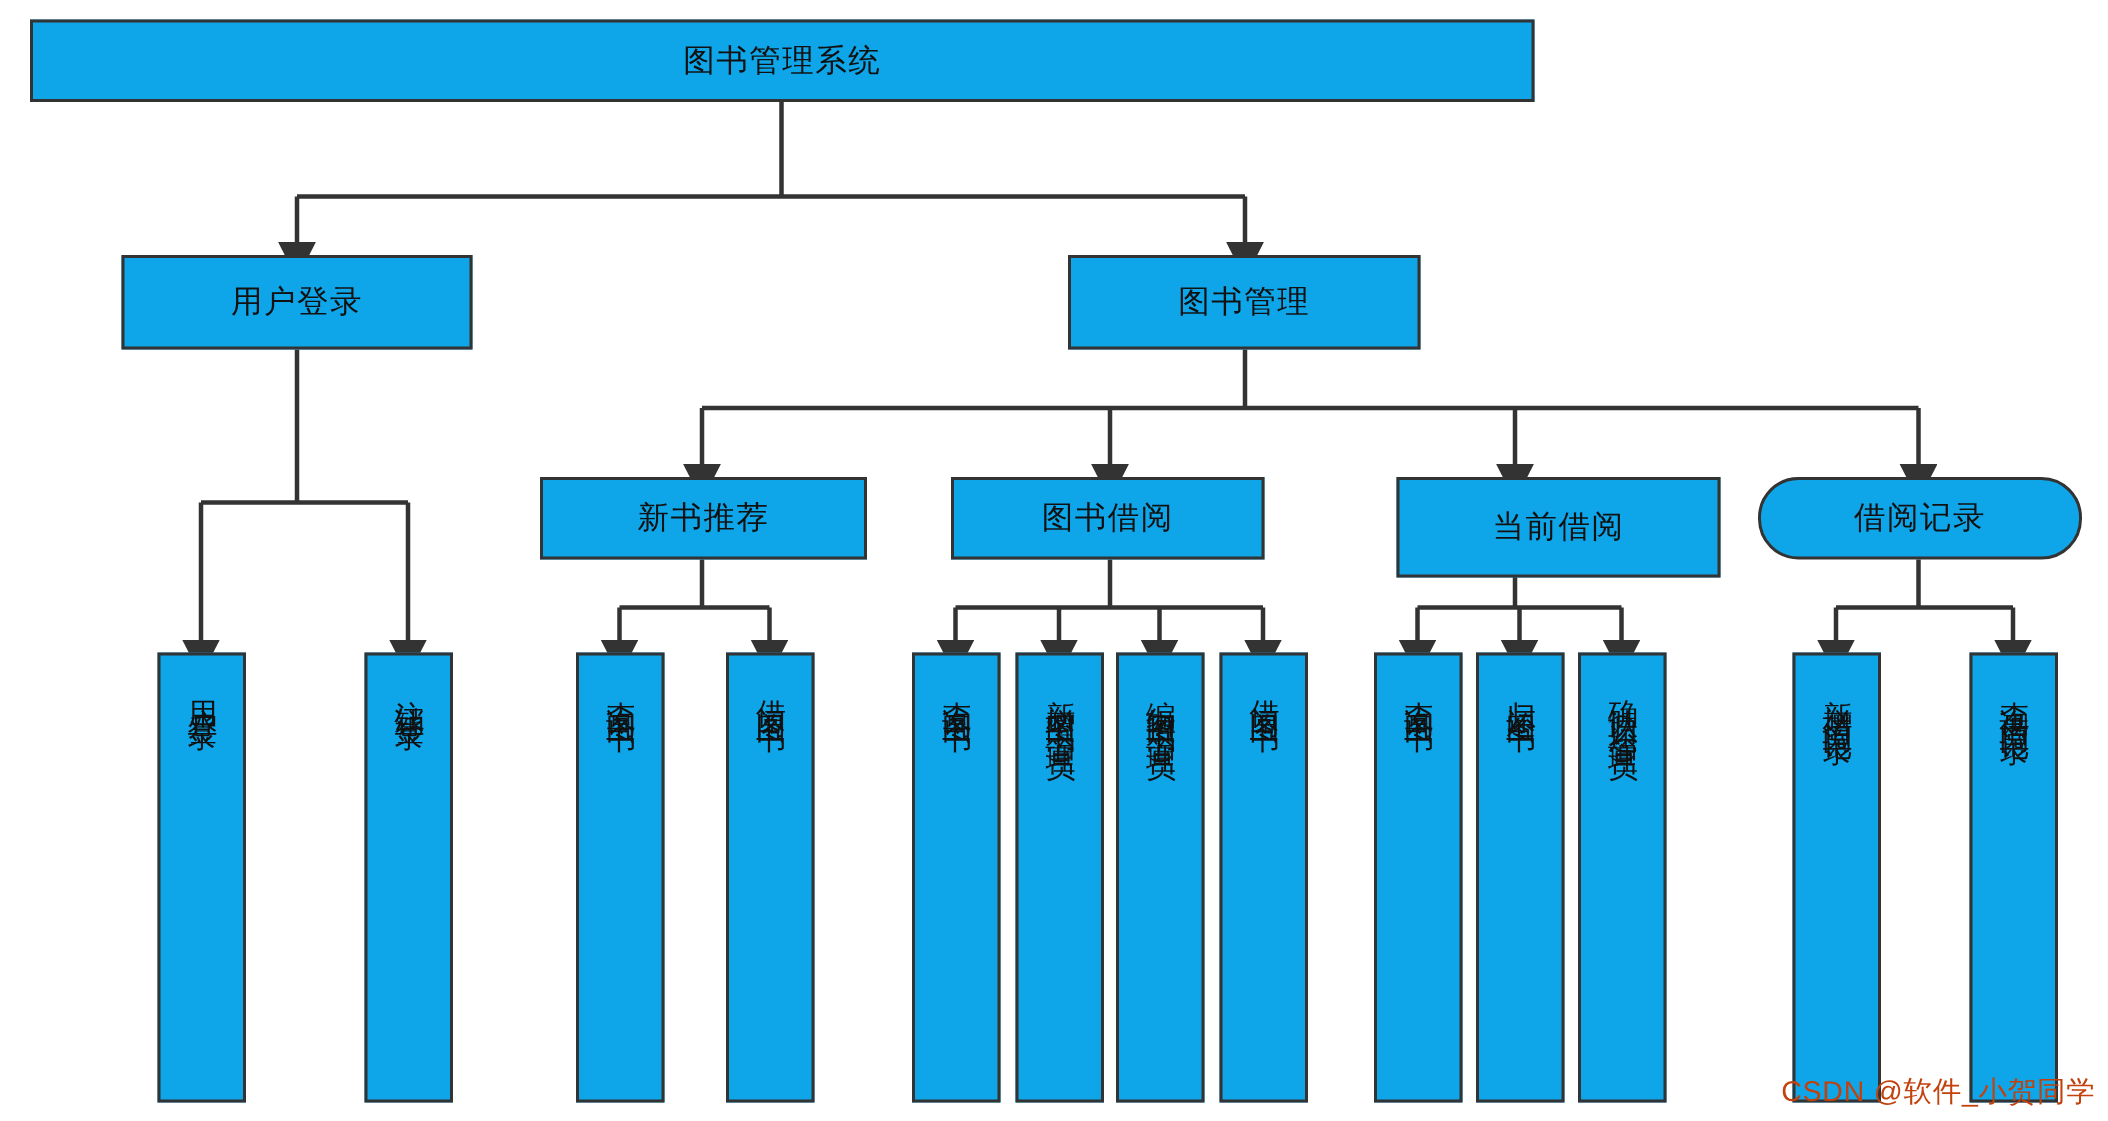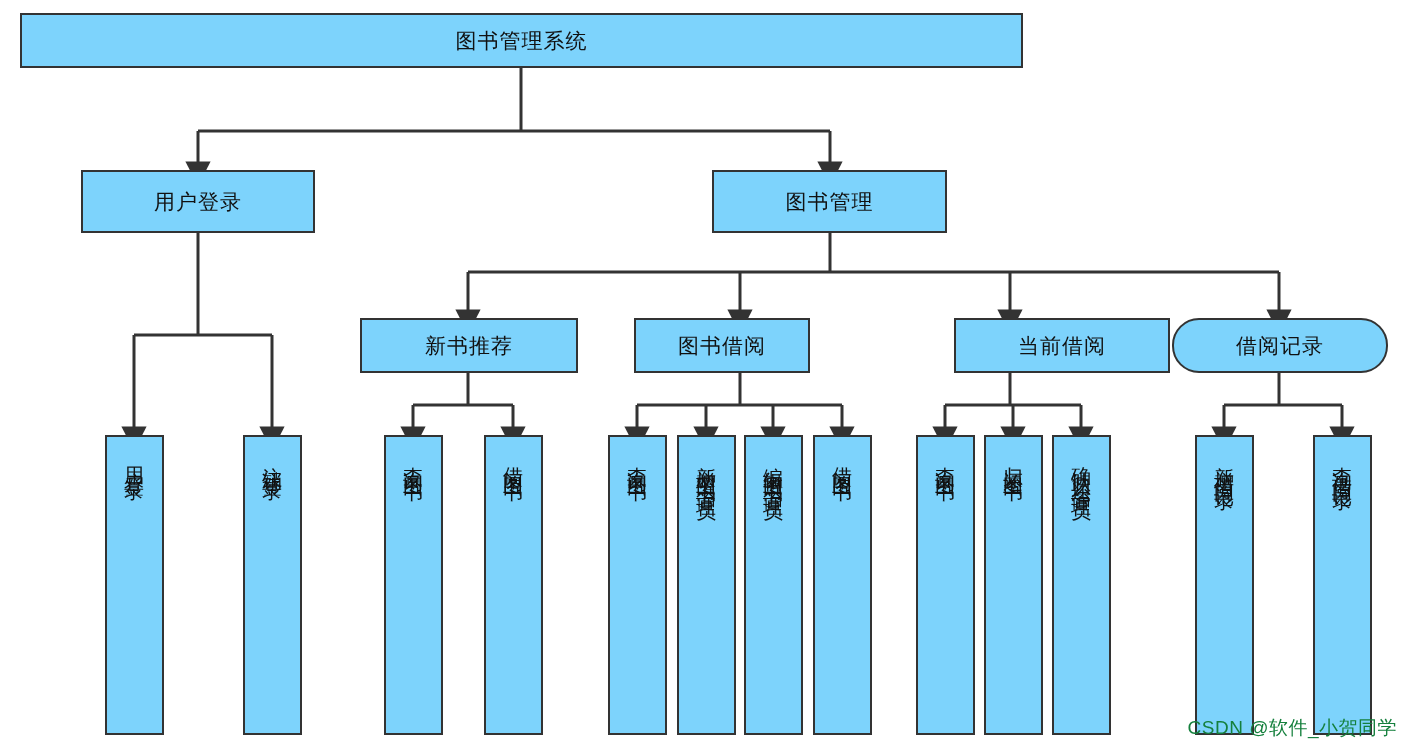--- a/index.html
+++ b/index.html
@@ -22,21 +22,21 @@
     position: absolute;
     left: 0;
     top: 0;
     width: 1405px;
     height: 747px;
     pointer-events: none;
   }
   .node {
     position: absolute;
     box-sizing: border-box;
-    background: #7dd3fc;
+    background: #0ea5e9;
     border: 2.5px solid #333333;
     display: flex;
     align-items: center;
     justify-content: center;
     color: #111111;
     z-index: 2;
   }
   .node-h {
     font-size: 21px;
     letter-spacing: 1px;
@@ -58,21 +58,21 @@
     text-orientation: upright;
     letter-spacing: 5px;
     line-height: 1;
     white-space: nowrap;
   }
   .watermark {
     position: absolute;
     right: 8px;
     bottom: 6px;
     font-size: 19px;
-    color: #15803d;
+    color: #c2410c;
     letter-spacing: 0.5px;
     white-space: nowrap;
     z-index: 5;
   }
 </style>
 </head>
 <body>
 
 <div id="canvas">
 
@@ -133,24 +133,24 @@
   <div class="node node-h" style="left:81px; top:170px; width:234px; height:63px;">
     <span class="label">用户登录</span>
   </div>
   <div class="node node-h" style="left:360px; top:318px; width:218px; height:55px;">
     <span class="label">新书推荐</span>
   </div>
 
   <div class="node node-h" style="left:712px; top:170px; width:235px; height:63px;">
     <span class="label">图书管理</span>
   </div>
-  <div class="node node-h" style="left:634px; top:318px; width:176px; height:55px;">
+  <div class="node node-h" style="left:634px; top:318px; width:209px; height:55px;">
     <span class="label">图书借阅</span>
   </div>
-  <div class="node node-h" style="left:954px; top:318px; width:216px; height:55px;">
+  <div class="node node-h" style="left:931px; top:318px; width:216px; height:67px;">
     <span class="label">当前借阅</span>
   </div>
   <div class="node node-h" style="left:1172px; top:318px; width:216px; height:55px;border-radius:27px;">
     <span class="label">借阅记录</span>
   </div>
 
   <div class="node node-v" style="left:105px; top:435px; width:59px; height:300px;">
     <span class="label">用户登录</span>
   </div>
   <div class="node node-v" style="left:243px; top:435px; width:59px; height:300px;">

